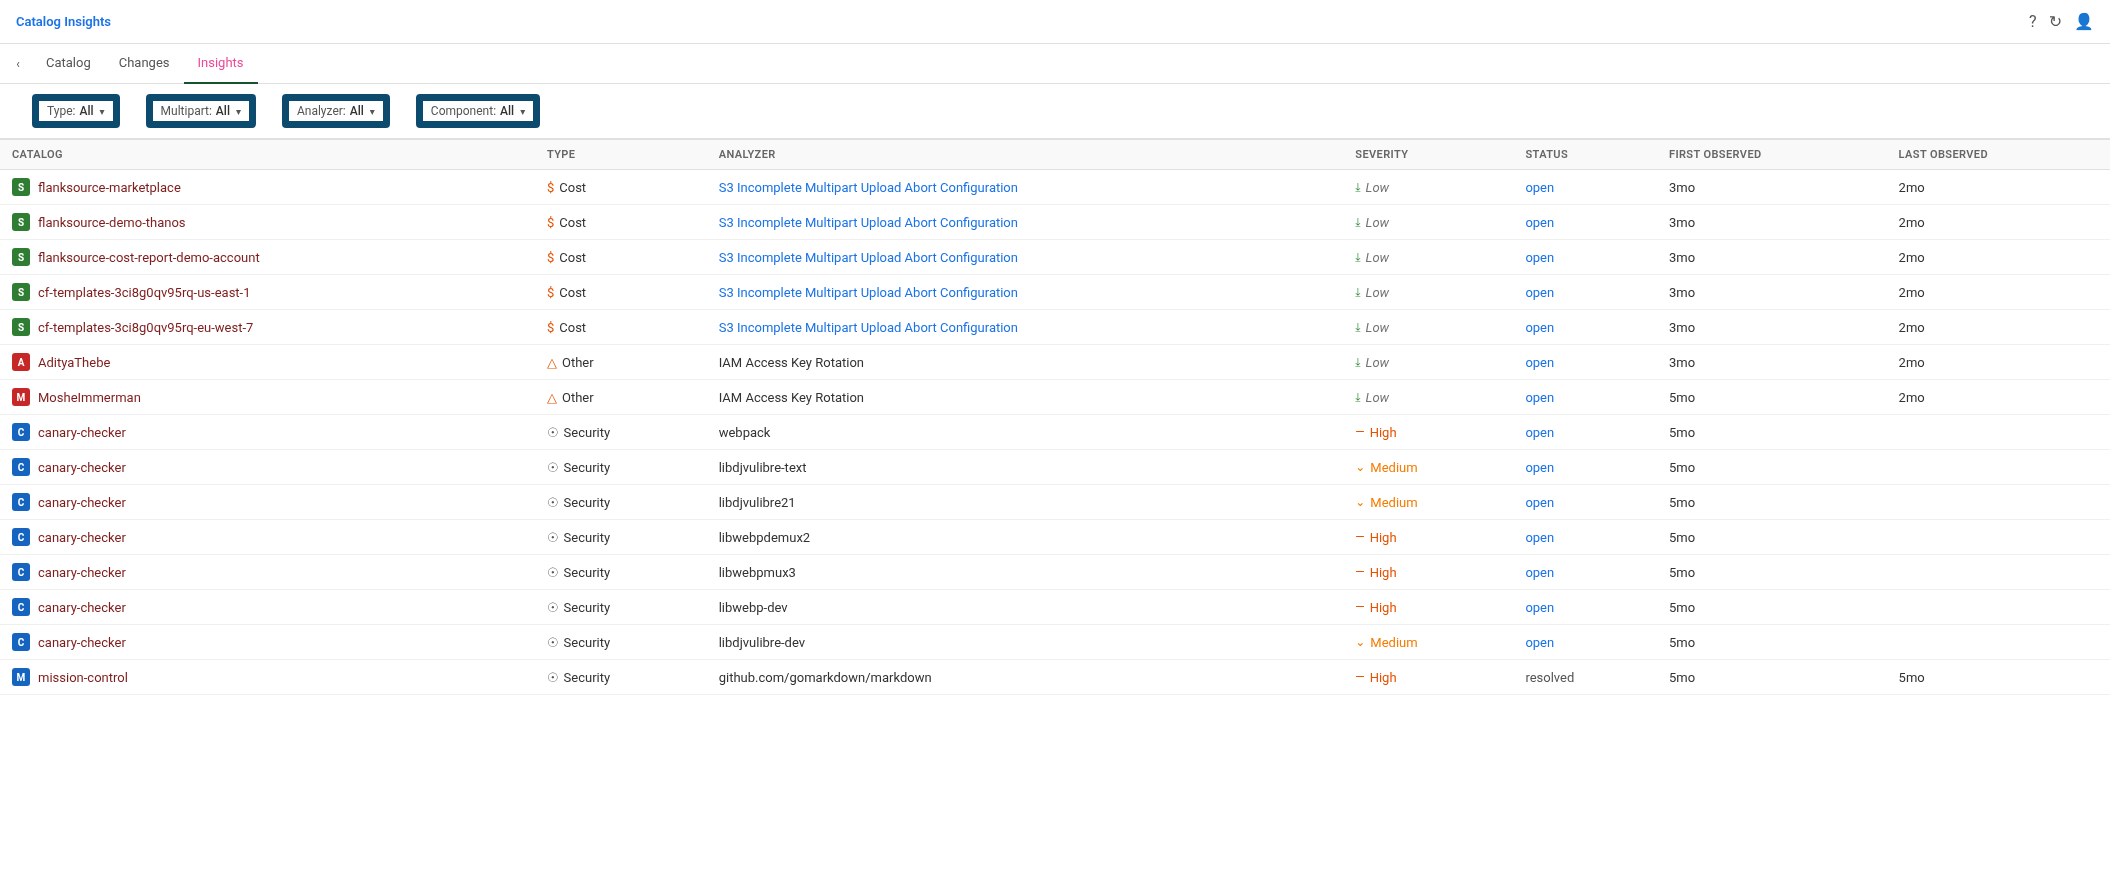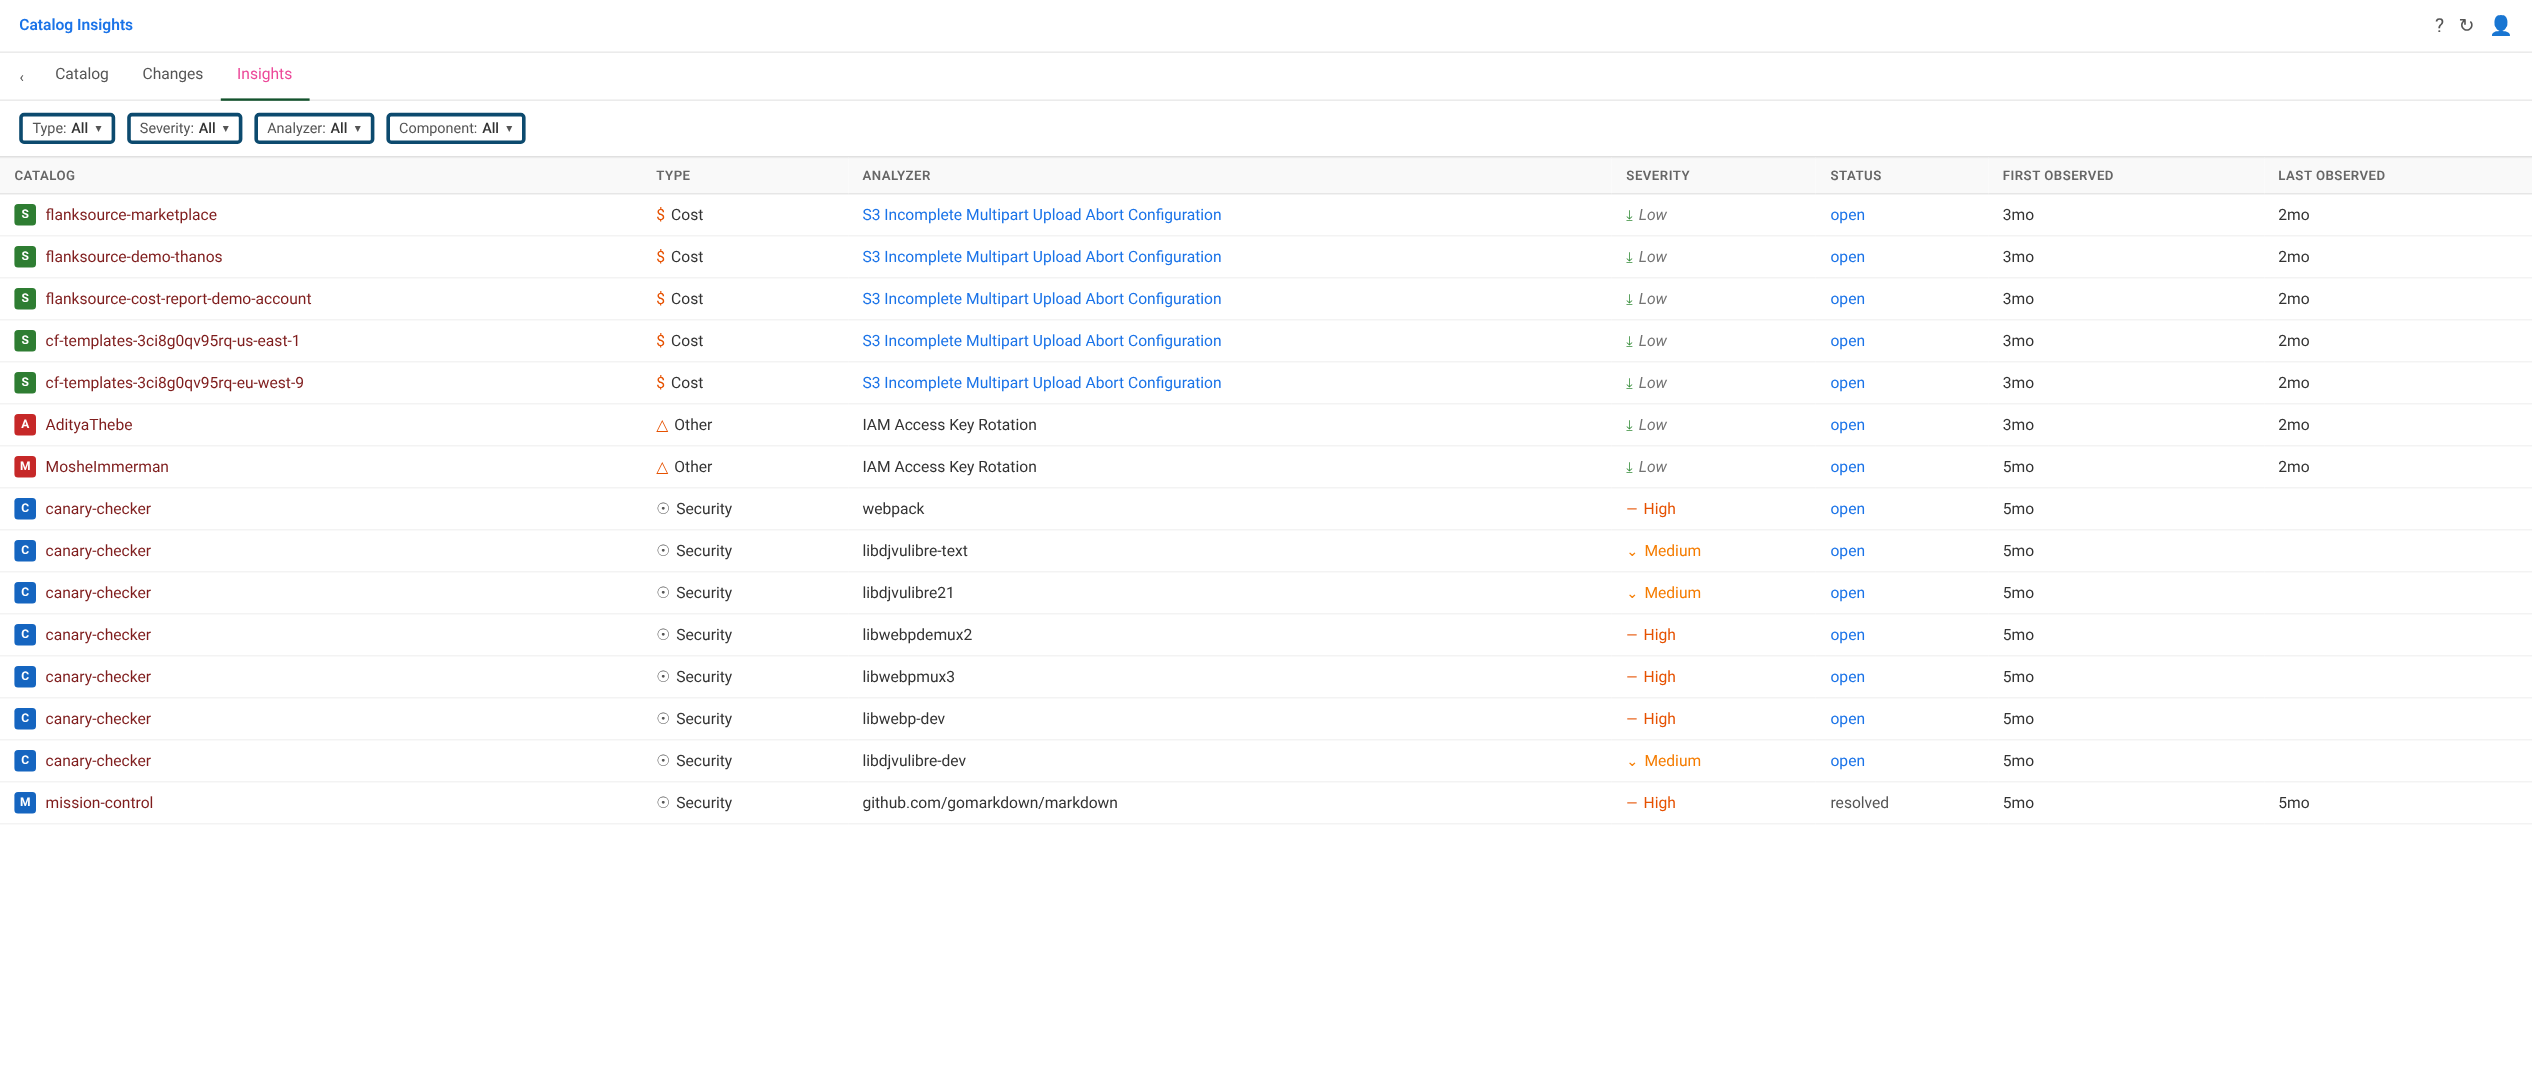--- a/index.html
+++ b/index.html
@@ -28,22 +28,22 @@
       border-bottom: 2px solid transparent; height: 40px; display: flex; align-items: center;
     }
     .tab.active { color: #ec4899; border-bottom: 2px solid #14532d; font-weight: 400; }
 
     .filters-bar {
       background: #fff; padding: 10px 16px; border-bottom: 1px solid #e0e0e0;
       display: flex; gap: 10px; align-items: center;
     }
     .filter-group {
       display: flex; align-items: center; gap: 4px;
-      border: 3px solid #0c4a6e; border-radius: 4px; padding: 3px 8px;
-      background: #fff; cursor: pointer; font-size: 12px;
+      border: 7px solid #0c4a6e; border-radius: 4px; padding: 3px 8px;
+      background: #fff; cursor: pointer; font-size: 12px; margin-left: 16px;
     }
     .filter-label { color: #555; }
     .filter-value { color: #333; font-weight: 500; }
     .filter-arrow { color: #555; font-size: 10px; margin-left: 2px; }
 
     .table-container {
       background: #fff; overflow: auto; height: calc(100vh - 124px);
     }
     table { width: 100%; border-collapse: collapse; }
     thead th {
@@ -100,21 +100,21 @@
   <div class="tab active">Insights</div>
 </div>
 
 <div class="filters-bar">
   <div class="filter-group">
     <span class="filter-label">Type:</span>
     <span class="filter-value">All</span>
     <span class="filter-arrow">▾</span>
   </div>
   <div class="filter-group">
-    <span class="filter-label">Severity:</span>
+    <span class="filter-label">Multipart:</span>
     <span class="filter-value">All</span>
     <span class="filter-arrow">▾</span>
   </div>
   <div class="filter-group">
     <span class="filter-label">Analyzer:</span>
     <span class="filter-value">All</span>
     <span class="filter-arrow">▾</span>
   </div>
   <div class="filter-group">
     <span class="filter-label">Component:</span>
@@ -230,21 +230,21 @@
       </div>
     </td>
           <td><span class="status-open">open</span></td>
           <td>3mo</td>
           <td>2mo</td>
         </tr>
         <tr>
     <td>
       <div class="catalog-cell">
         <div class="catalog-icon icon-green">S</div>
-        <span class="catalog-name">cf-templates-3ci8g0qv95rq-eu-west-9</span>
+        <span class="catalog-name">cf-templates-3ci8g0qv95rq-eu-west-7</span>
       </div>
     </td>
     <td>
       <div class="type-cell">
         <span class="type-icon"><span style="color:#e65100;font-size:13px;">$</span></span>
         <span>Cost</span>
       </div>
     </td>
           <td><a class="analyzer-link">S3 Incomplete Multipart Upload Abort Configuration</a></td>
     <td>

